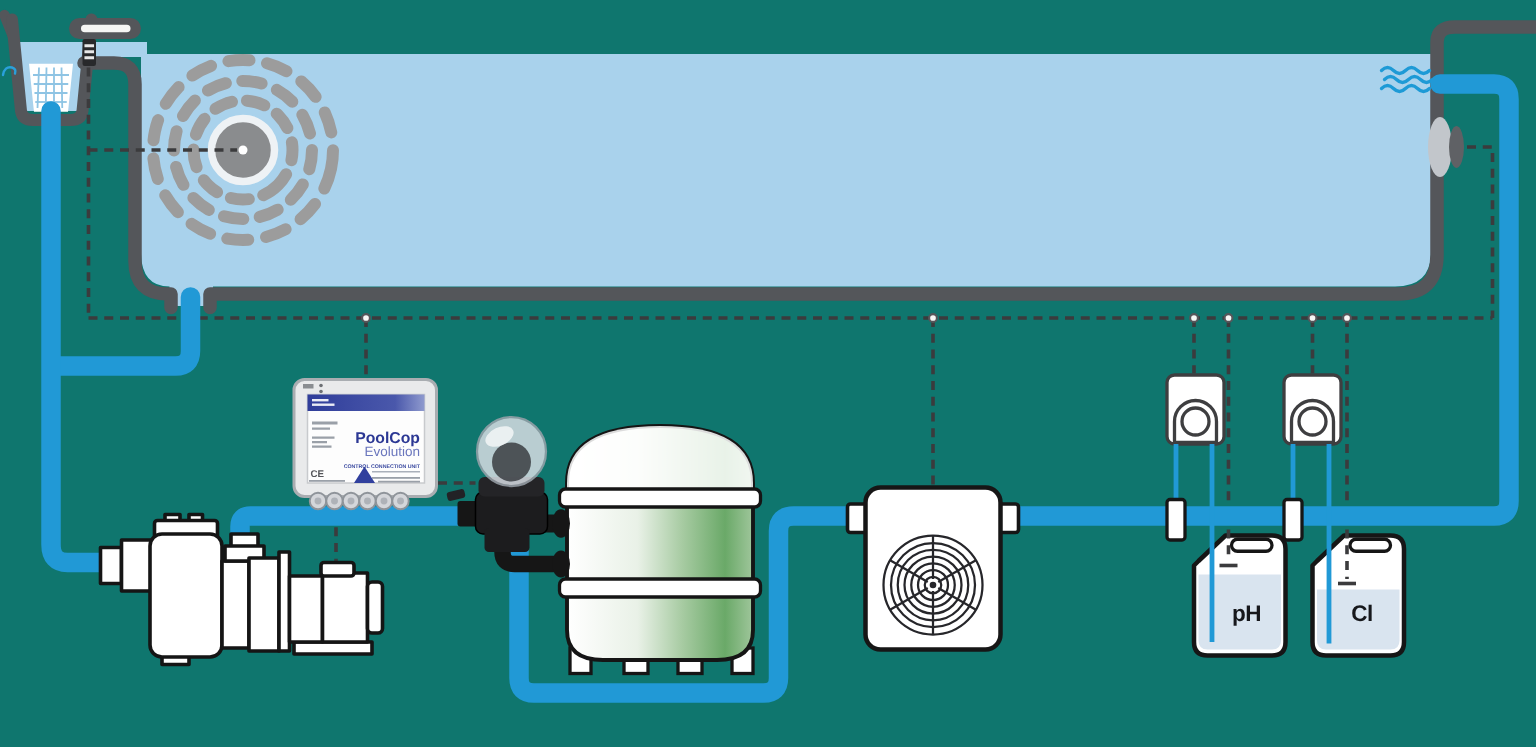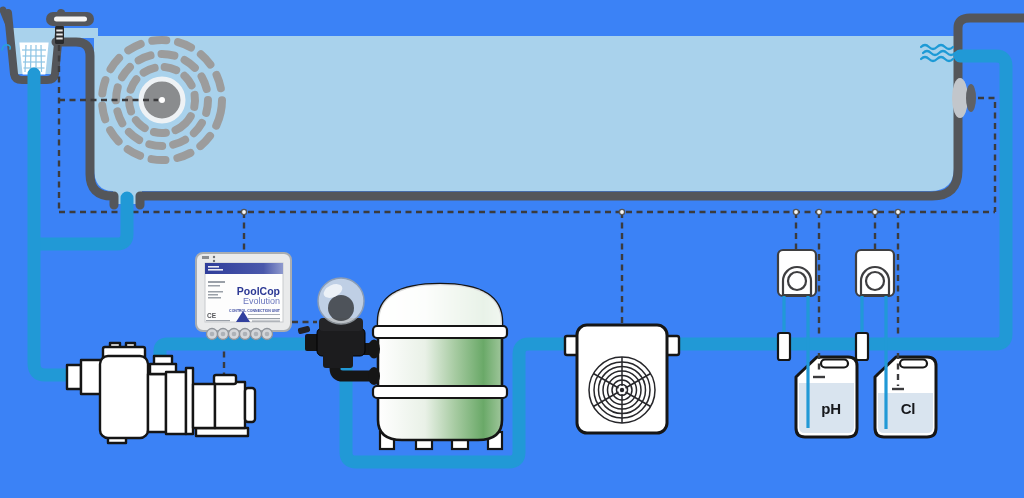--- a/index.html
+++ b/index.html
@@ -1,16 +1,16 @@
 <!DOCTYPE html>
 <html><head>
 <meta charset="utf-8">
 <style>
   html,body{margin:0;padding:0;background:#f7f7f5;}
-  .stage{position:relative;width:1024px;height:498px;overflow:hidden;background:#3b82f6;
+  .stage{position:relative;width:1024px;height:498px;overflow:hidden;background:#0f766e;
          font-family:"Liberation Sans", sans-serif;}
   svg{position:absolute;left:0;top:0;}
   text{font-family:"Liberation Sans", sans-serif;}
   .brand{font-weight:bold;fill:#2c3894;}
   .brand2{fill:#6a76bd;}
   .tiny{fill:#3b4aa0;font-weight:bold;}
   .ce{fill:#55565a;font-weight:bold;}
   .chem{font-weight:bold;fill:#17181c;letter-spacing:-0.3px;}
 </style>
 </head>

